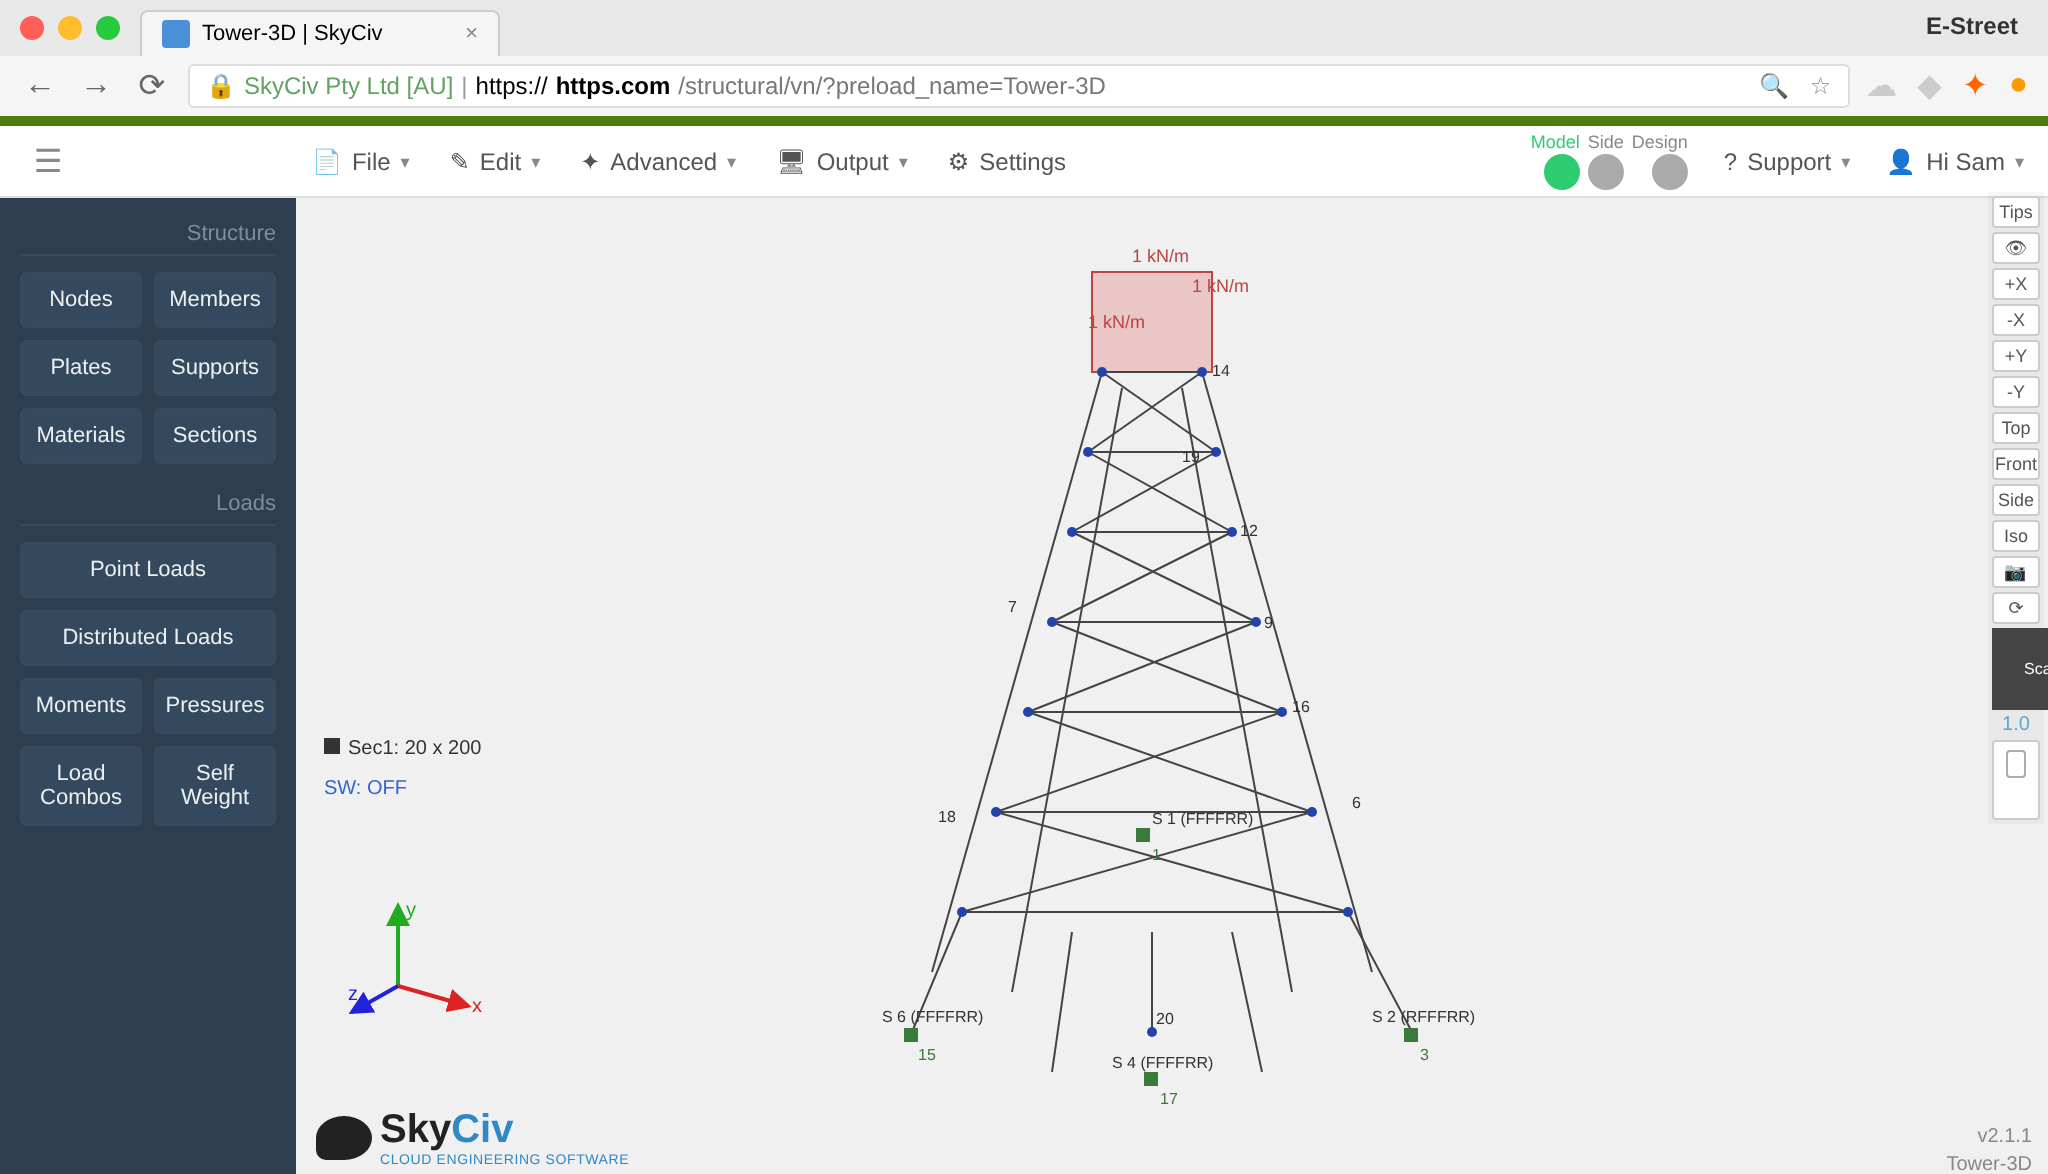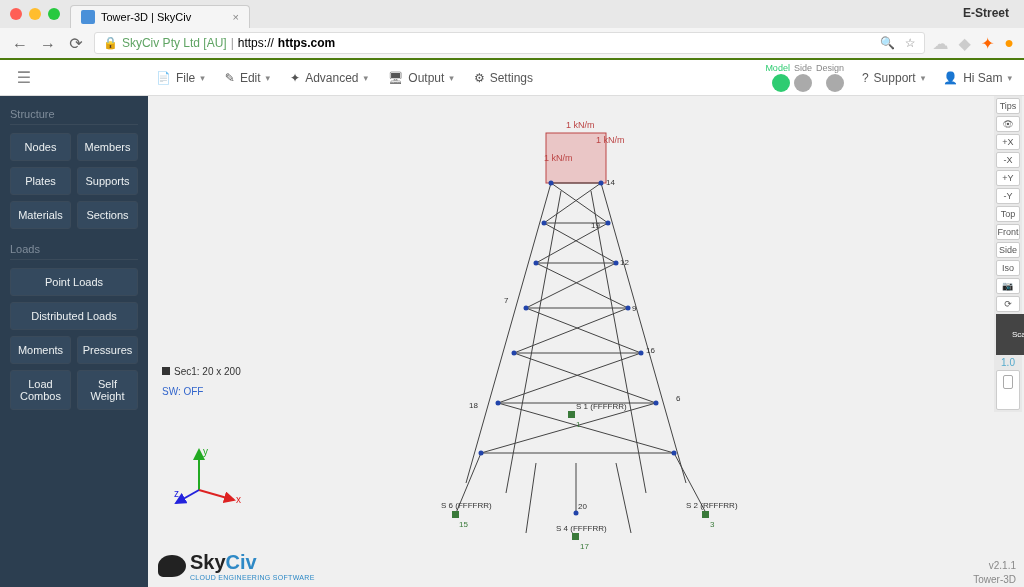--- a/index.html
+++ b/index.html
@@ -1,17 +1,17 @@
 <!DOCTYPE html>
 <html><head>
 <meta charset="utf-8">
 <style>
 *{margin:0;padding:0;box-sizing:border-box;font-family:-apple-system,BlinkMacSystemFont,"Segoe UI",Arial,sans-serif}
 body{background:#f5f5f5;overflow:hidden}
-.browser-chrome{background:#e8e8e8;border-bottom:2px solid #4d7c0f}
+.browser-chrome{background:#e8e8e8;border-bottom:5px solid #4d7c0f}
 .tab-bar{height:28px;display:flex;align-items:flex-end;padding-left:70px;position:relative}
 .traffic-lights{position:absolute;left:10px;top:8px;display:flex;gap:7px}
 .tl{width:12px;height:12px;border-radius:50%}
 .tl-r{background:#ff5f56}
 .tl-y{background:#ffbd2e}
 .tl-g{background:#27c93f}
 .tab{background:#f5f5f5;border:1px solid #ccc;border-bottom:none;border-radius:4px 4px 0 0;padding:4px 10px;font-size:11px;display:flex;align-items:center;gap:6px;min-width:180px}
 .tab-icon{width:14px;height:14px;background:#4a90d9;border-radius:2px}
 .tab-close{margin-left:auto;color:#888}
 .estreet{position:absolute;right:15px;top:6px;font-size:12px;font-weight:bold;color:#333}
@@ -33,21 +33,21 @@
 .mode-tabs{display:flex;gap:4px}
 .mode-tab{display:flex;flex-direction:column;align-items:flex-end;font-size:9px}
 .mode-circle{width:18px;height:18px;border-radius:50%;margin-top:1px}
 .mc-model{background:#2ecc71}
 .mc-solve{background:#aaa}
 .mc-design{background:#aaa}
 .mode-label-model{color:#2ecc71}
 .mode-label{color:#888}
 .workspace{display:flex;height:calc(100vh - 94px);position:relative}
 .sidebar{width:148px;background:#2c3e50;padding:12px 10px;overflow-y:auto}
-.side-header{color:#7f8c9a;font-size:11px;text-align:left;margin-bottom:8px;border-bottom:1px solid #3a4a5a;padding-bottom:4px}
+.side-header{color:#7f8c9a;font-size:11px;text-align:right;margin-bottom:8px;border-bottom:1px solid #3a4a5a;padding-bottom:4px}
 .side-row{display:flex;gap:6px;margin-bottom:6px}
 .side-btn{flex:1;background:#34495e;border:1px solid #3a4a5a;color:#ecf0f1;font-size:11px;padding:7px 4px;text-align:center;border-radius:3px;cursor:pointer}
 .side-btn-full{width:100%}
 .canvas{flex:1;background:#f0f0f0;position:relative}
 .legend{position:absolute;left:14px;top:270px;font-size:10px;color:#333}
 .legend-box{width:8px;height:8px;background:#333;display:inline-block;margin-right:4px}
 .sw-off{position:absolute;left:14px;top:290px;font-size:10px;color:#3366cc}
 .axes{position:absolute;left:26px;bottom:74px}
 .logo{position:absolute;left:10px;bottom:8px;display:flex;align-items:center;gap:4px}
 .logo-icon{width:28px;height:22px;background:#222;border-radius:50% 50% 50% 5px}
@@ -84,20 +84,21 @@
   <div class="addr-bar">
     <div class="nav-btn">←</div>
     <div class="nav-btn">→</div>
     <div class="nav-btn">⟳</div>
     <div class="url-box">
       <span class="lock">🔒</span>
       <span class="url-green">SkyCiv Pty Ltd [AU]</span>
       <span class="url-sep">|</span>
       <span>https://</span>
         <span class="url-domain">https.com</span>
+        <span class="url-path">/structural/vn/?preload_name=Tower-3D</span>
       <span style="margin-left:auto;color:#888">🔍</span>
       <span style="color:#888;margin-left:6px">☆</span>
     </div>
     <div class="addr-icons">
       <span style="color:#ccc">☁</span>
       <span style="color:#ccc">◆</span>
       <span style="color:#f60">✦</span>
       <span style="color:#f90">●</span>
     </div>
   </div>

